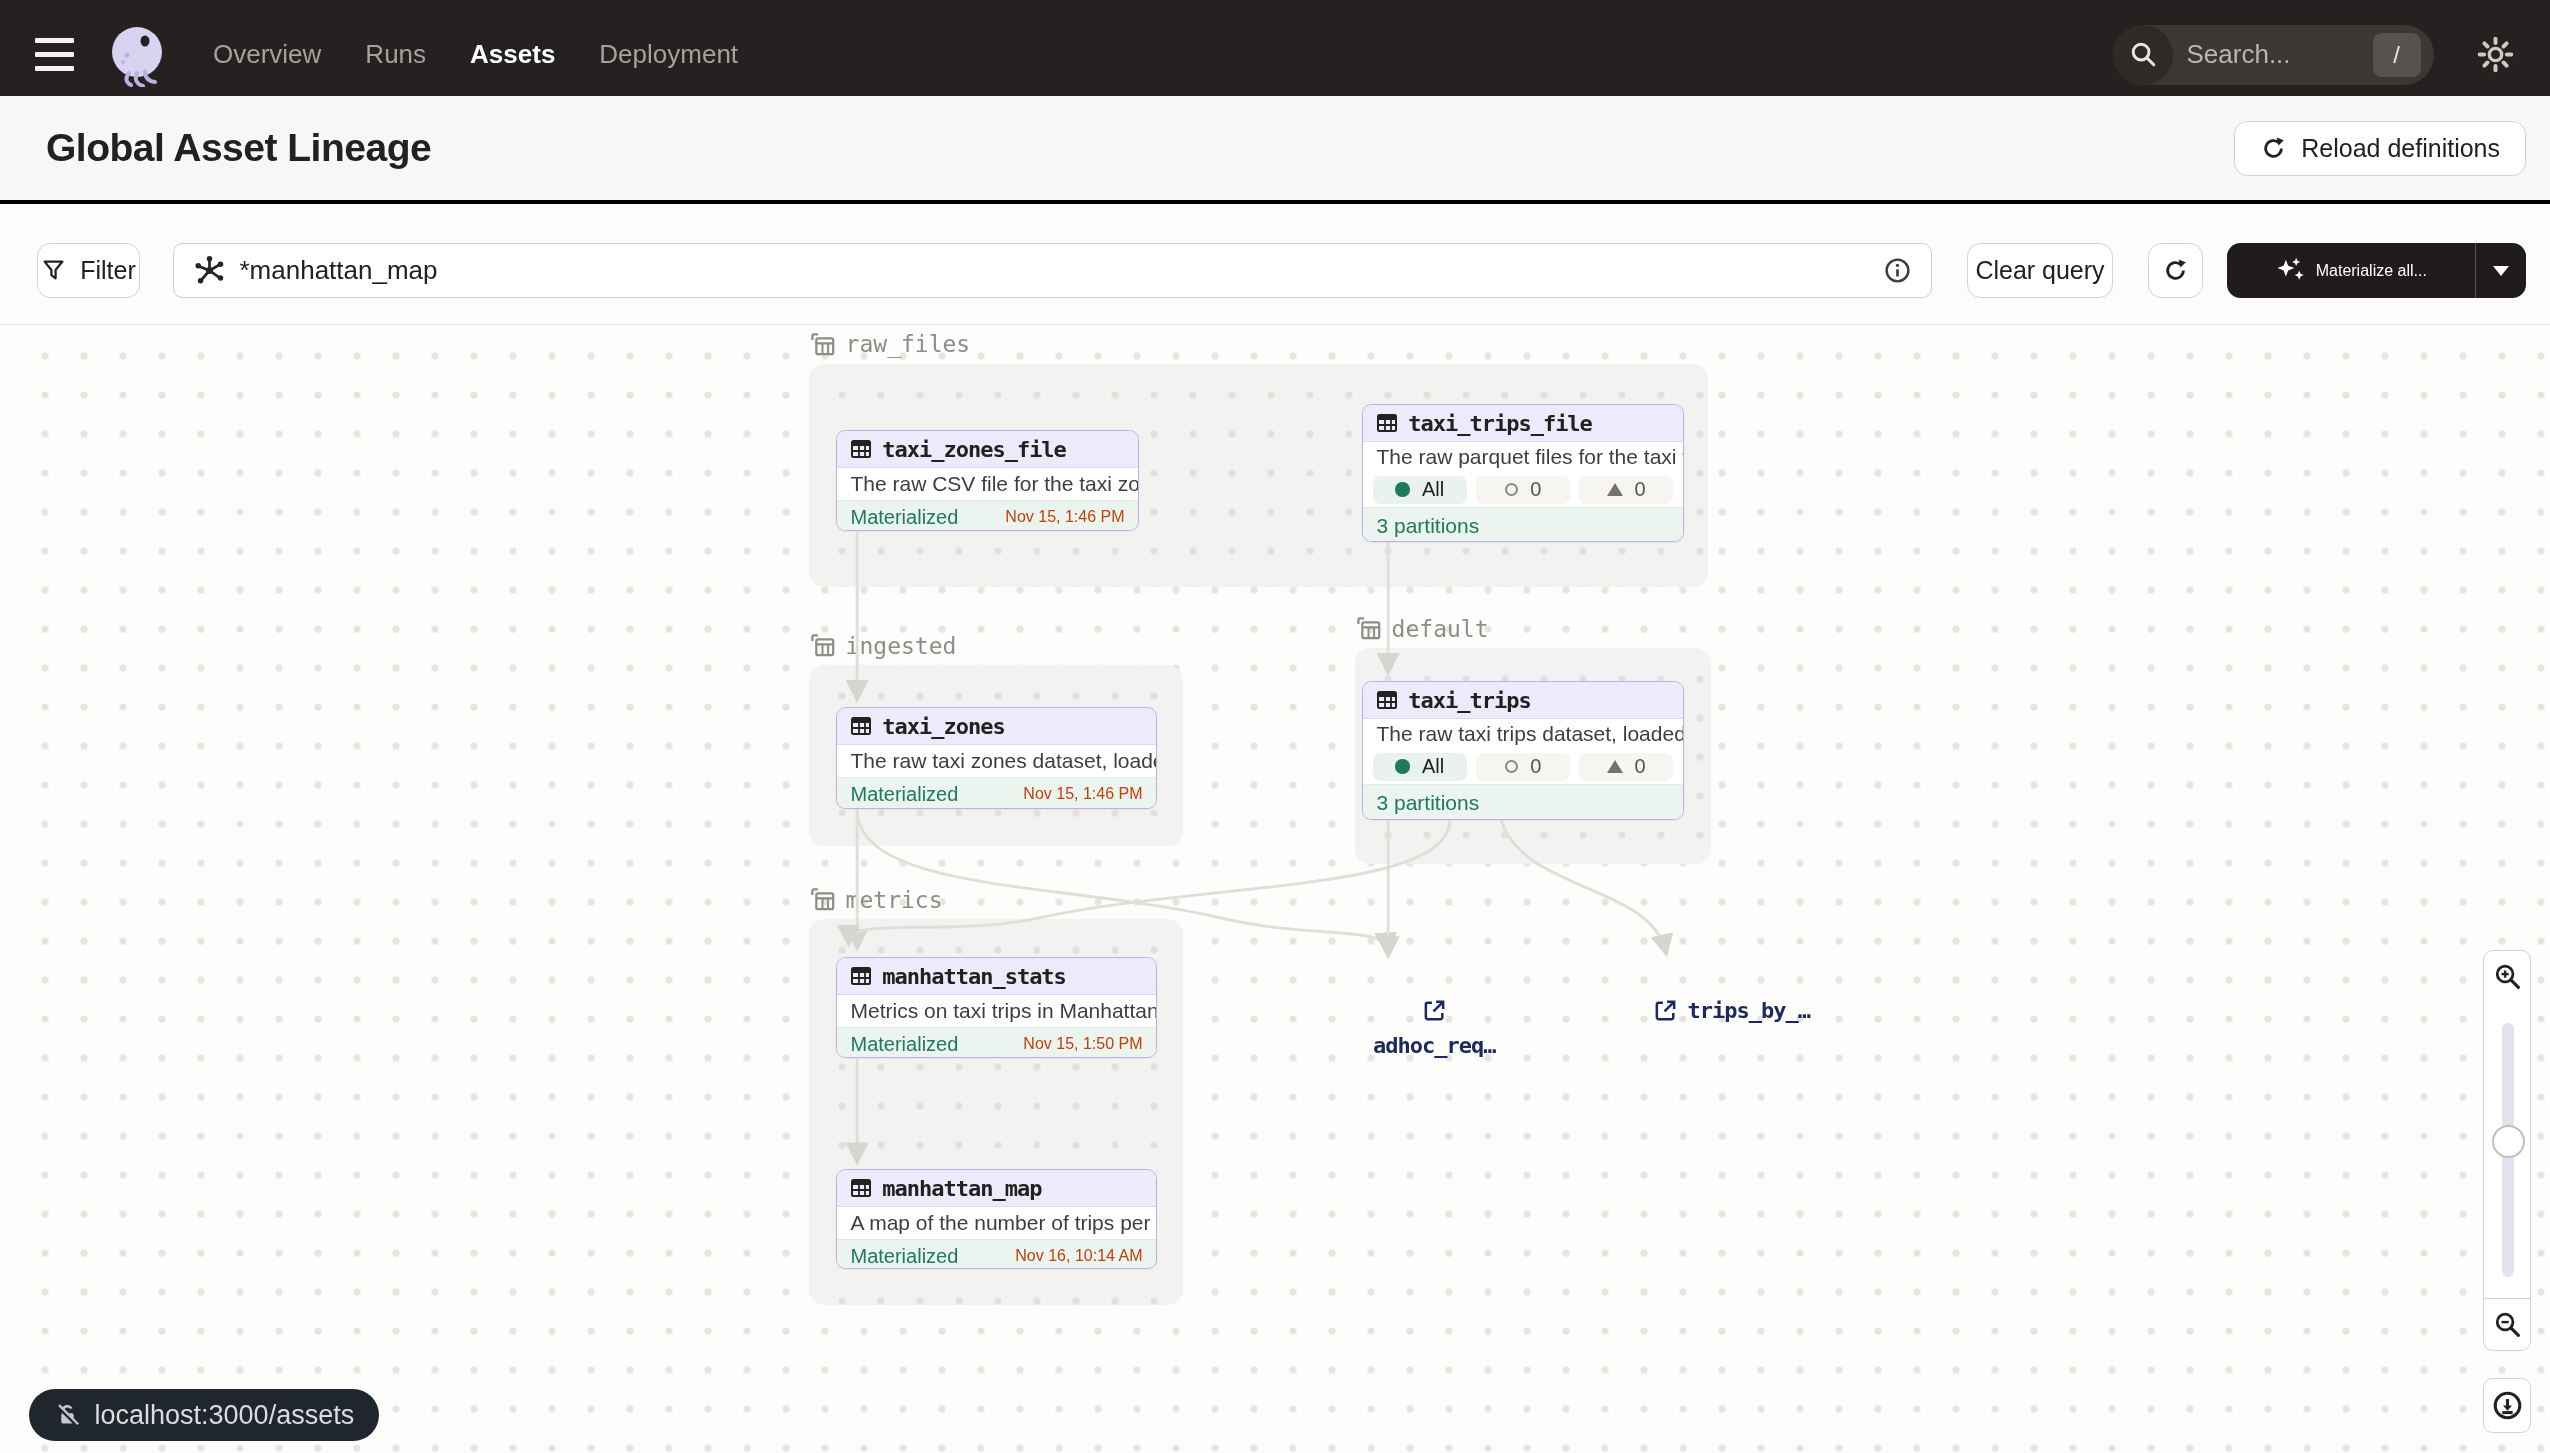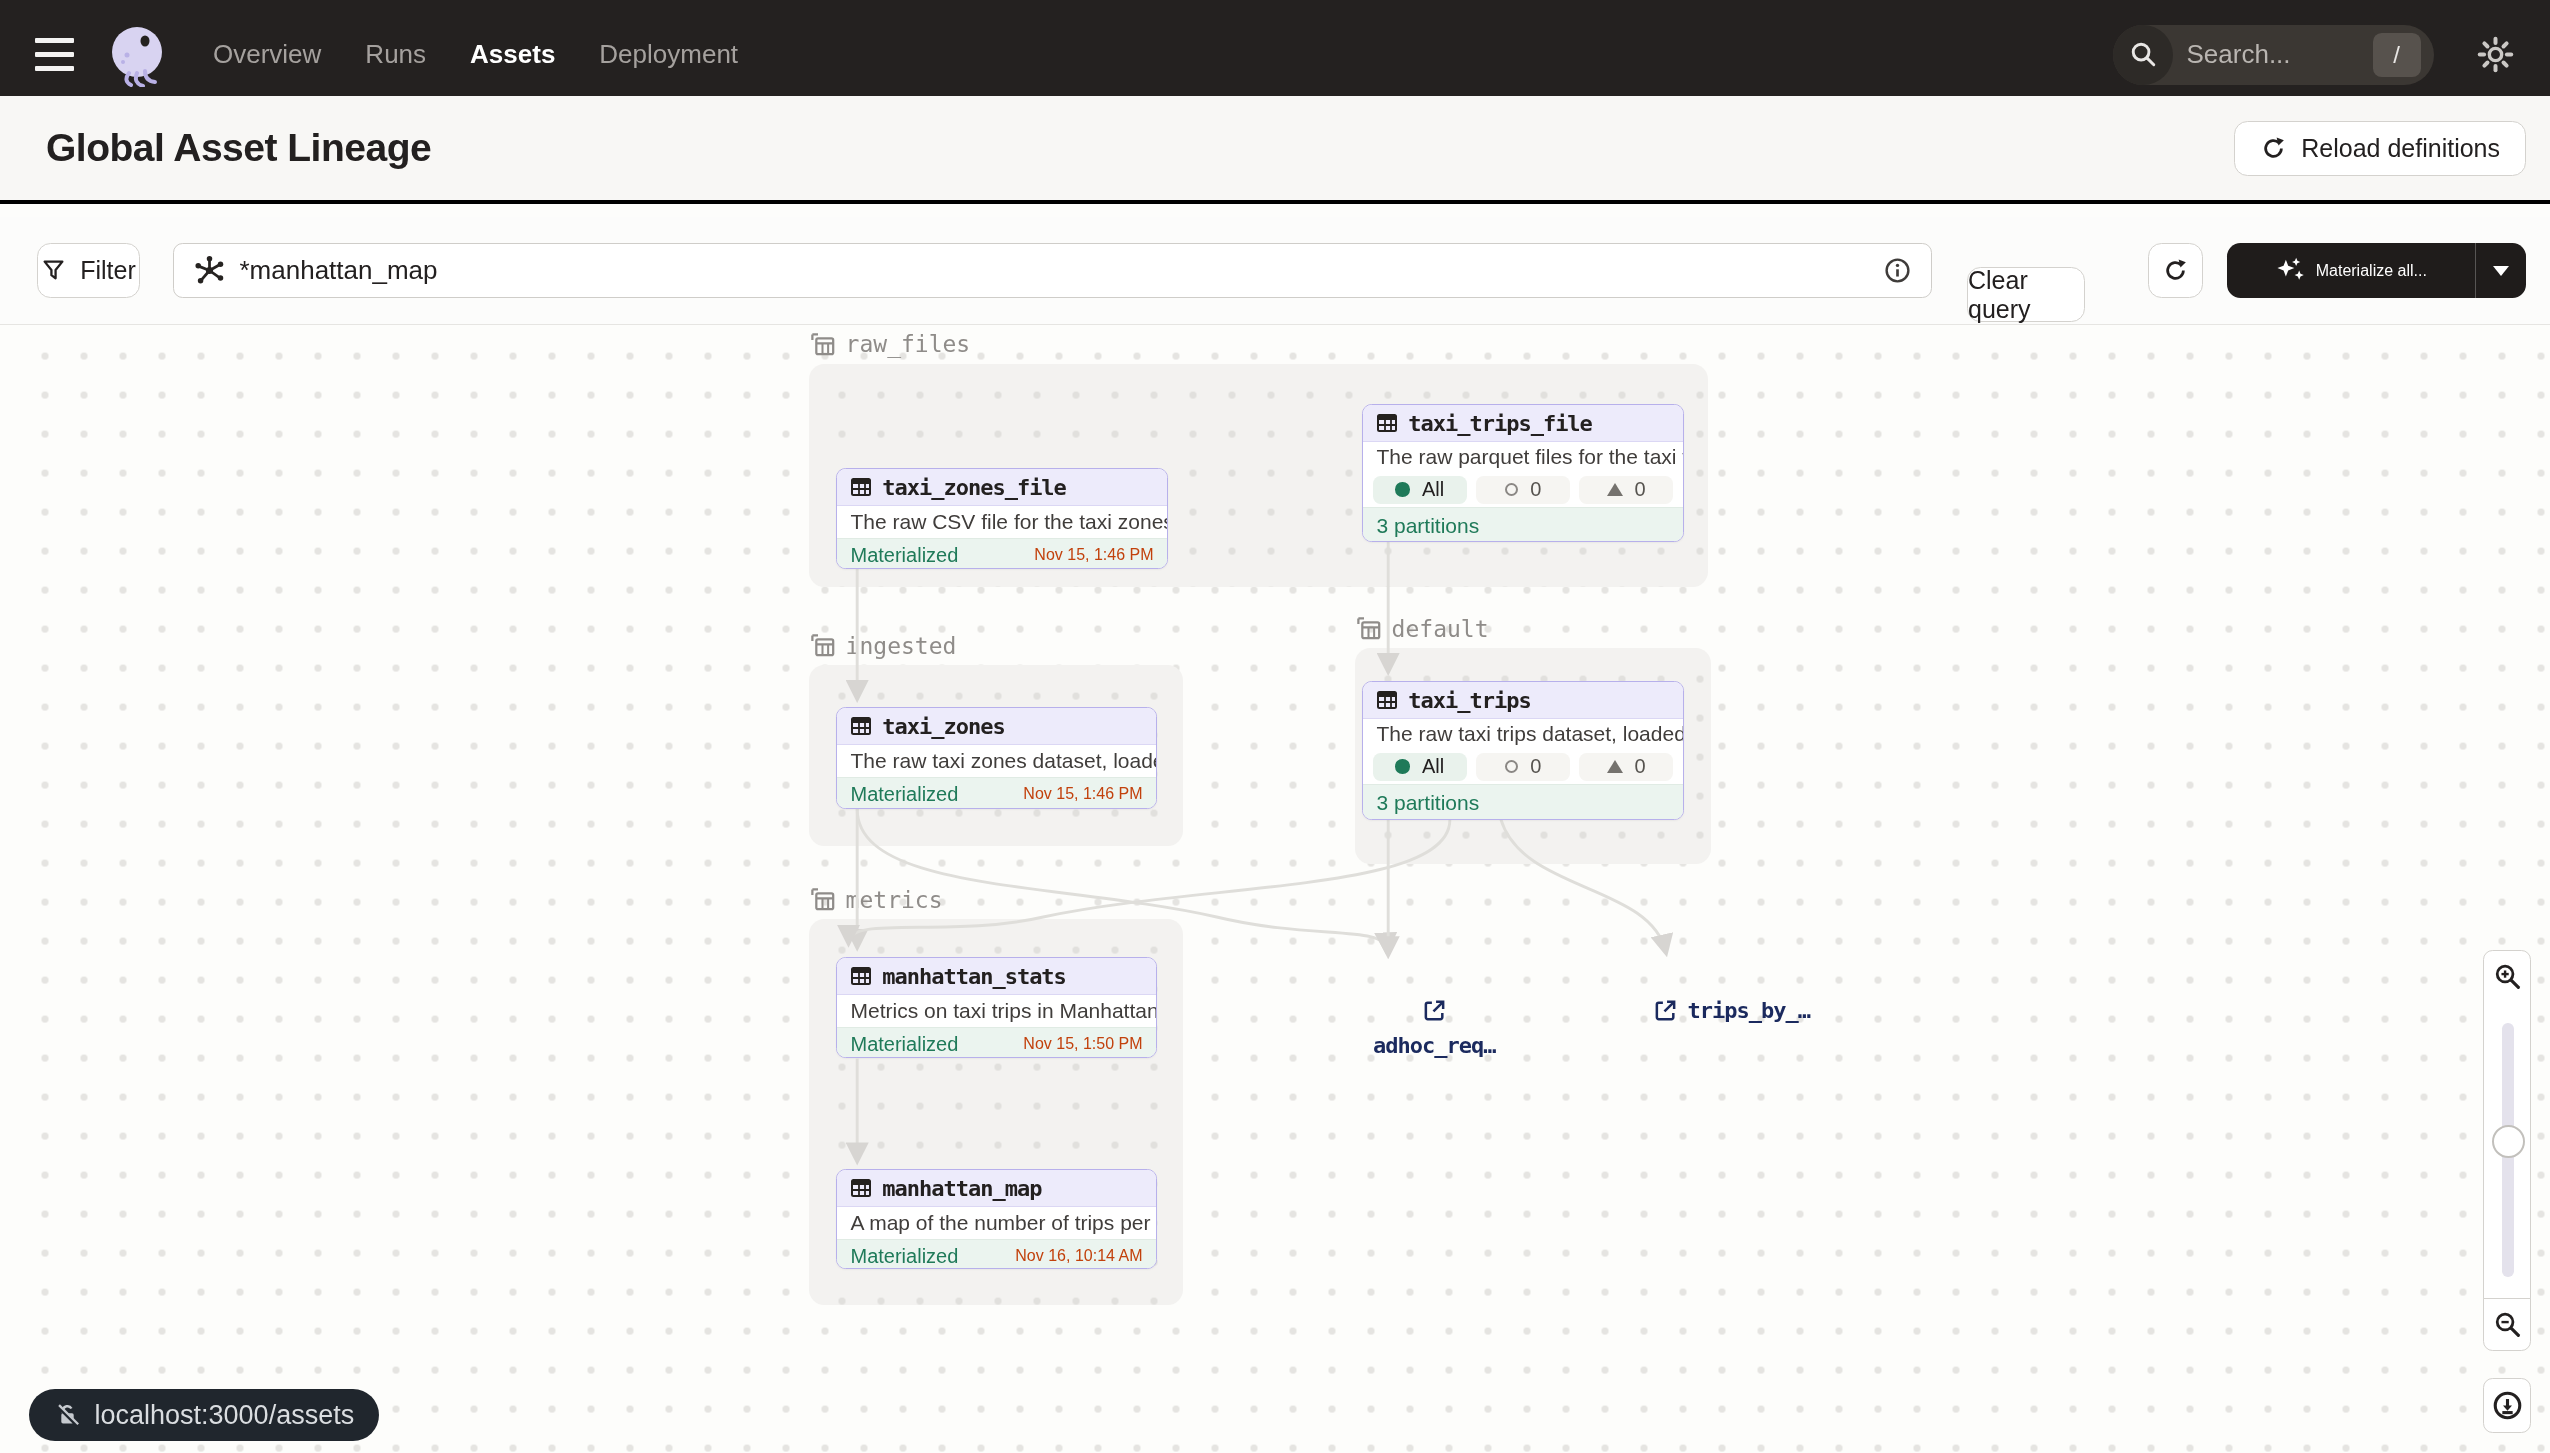--- a/index.html
+++ b/index.html
@@ -59,21 +59,21 @@
     position:absolute; top:217px; left:0; width:100%; height:108px;
     background:#FCFCFB; border-bottom:1px solid #E6E5E2;
   }
   .filter-btn { position:absolute; left:37px; top:26px; height:55px; width:103px; }
   .query-input {
     position:absolute; left:173px; top:26px; width:1759px; height:55px;
     background:#FFFFFF; border:1px solid #CFCDC9; border-radius:9.6px;
     display:flex; align-items:center; padding:0 19px; gap:13.5px; cursor:text;
   }
   .query-text { font-size:26px; color:#232020; flex:1; }
-  .clear-btn { position:absolute; left:1967px; top:26px; height:55px; width:118px;margin-top:24px; }
+  .clear-btn { position:absolute; left:1967px; top:26px; height:55px; width:146px; }
   .refresh-btn { position:absolute; left:2148px; top:26px; height:55px; width:55px; }
   .materialize-btn {
     position:absolute; left:2227px; top:26px; height:55px; width:299px;
     background:#1F1C1B; border-radius:13.5px; display:flex; align-items:center; cursor:pointer;
   }
   .materialize-main { flex:1; display:flex; align-items:center; justify-content:center; gap:11.6px;
     color:#FFFFFF; font-size:16px; height:100%; border-right:1px solid rgba(255,255,255,0.25); }
   .materialize-caret { width:50px; height:100%; display:flex; align-items:center; justify-content:center; }
   .caret-down { width:0; height:0; border-left:8.7px solid transparent; border-right:8.7px solid transparent; border-top:10.6px solid #FFFFFF; }
 
@@ -315,21 +315,21 @@
       <path d="M1428,225 L1428,358" marker-end="url(#arrow)"></path>
       <path d="M877,502 L877,644" marker-end="url(#arrow)"></path>
       <path d="M1492,513 C1492,588 1240,578 1070,614 C975,636 868,612 868,640" marker-end="url(#arrow)"></path>
       <path d="M877,502 C877,588 1090,578 1250,614 C1350,638 1425,622 1426,648" marker-end="url(#arrow)"></path>
       <path d="M1428,513 L1428,652" marker-end="url(#arrow)"></path>
       <path d="M1545,513 C1568,588 1700,580 1716,650" marker-end="url(#arrow)"></path>
       <path d="M877,761 L877,866" marker-end="url(#arrow)"></path>
     </g>
   </svg>
 
-  <div class="asset-node" style="left:824px; top:105px; width:332px; height:101px;margin-top:38px;">
+  <div class="asset-node" style="left:824px; top:105px; width:303px; height:101px;">
     <div class="node-header">
       <svg width="24" height="24" viewBox="0 0 24 24">
         <rect x="3" y="4" width="18" height="16" rx="1.5" fill="none" stroke="#24211F" stroke-width="2"></rect>
         <rect x="3" y="4" width="18" height="5" fill="#24211F"></rect>
         <path d="M3 14 h18 M10 9 v11 M16 9 v11" stroke="#24211F" stroke-width="1.8"></path>
       </svg>
       <span class="node-name mono">taxi_zones_file</span>
     </div>
     <div class="node-desc">The raw CSV file for the taxi zones dat...</div>
     <div class="node-footer">

